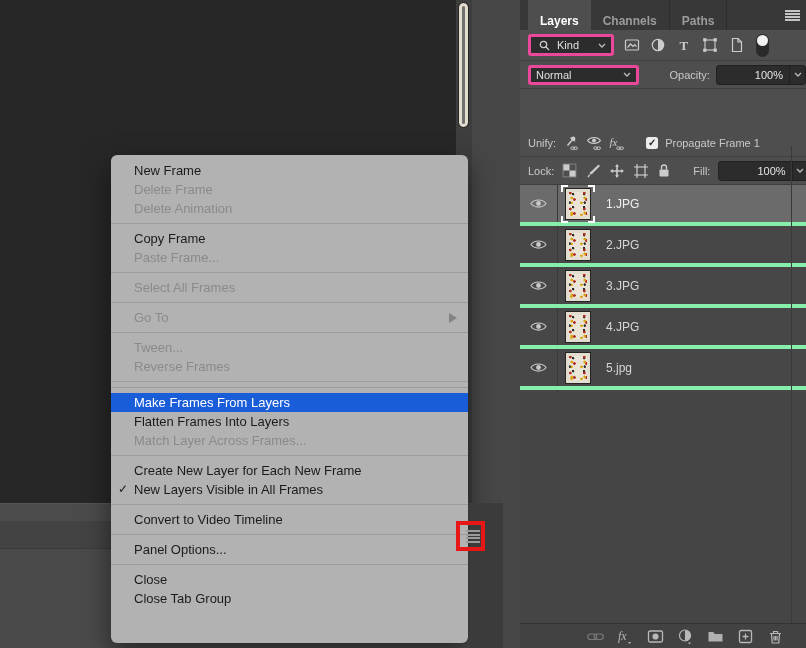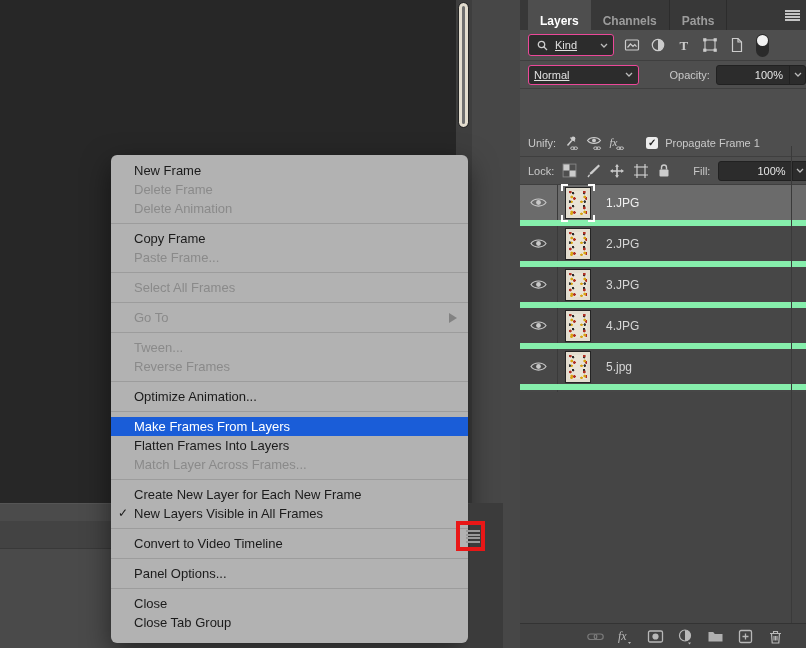--- a/index.html
+++ b/index.html
@@ -41,39 +41,39 @@
   .panel-menu-btn { position:absolute; right:6px; top:10px; width:15px; height:11px;
                     display:flex; flex-direction:column; justify-content:space-between; }
   .panel-menu-btn i { display:block; height:1.5px; background:#c4c4c4; }
 
   .prow { display:flex; align-items:center; padding-left:8px; border-bottom:1px solid #3f3f3f; background:#4e4e4e; }
   .row-filter { height:31px; gap:10px; }
   .row-blend  { height:28px; gap:6px; }
   .row-unify  { height:28px; gap:7px;margin-top:40px; }
   .row-lock   { height:28px; gap:8px; }
 
-  .dd { display:flex; align-items:center; background:#2c2c2c; border:1px solid #ec4899; border-radius:3px;
-        height:22px; color:#e0e0e0; padding:0 5px; gap:5px;text-decoration:underline; }
+  .dd { display:flex; align-items:center; background:#2c2c2c; border:3px solid #ec4899; border-radius:3px;
+        height:22px; color:#e0e0e0; padding:0 5px; gap:5px; }
   .dd .grow { flex:1; }
   .dd-kind { width:86px; }
   .dd-blend { width:126px; height:20px; }
   .valctl { display:flex; align-items:center; background:#2c2c2c; border:1px solid #212121; border-radius:3px; height:20px; color:#e6e6e6;padding-left:32px; }
   .valctl .val { padding:0 6px; min-width:36px; }
   .valctl .chev { width:16px; align-self:stretch; border-left:1px solid #212121; display:flex; align-items:center; justify-content:center; }
 
   .icn { display:inline-flex; align-items:center; justify-content:center; width:16px; height:16px; }
   .toggle-pill { width:13px; height:23px; background:#2a2a2a; border-radius:7px; position:relative; margin-left:2px; }
   .toggle-pill .ball { position:absolute; left:1px; top:1px; width:11px; height:11px; border-radius:50%; background:#f2f2f2; }
 
   .cb { width:12px; height:12px; background:#ececec; border-radius:2.5px; display:inline-flex; align-items:center;
         justify-content:center; font-size:10px; color:#222; font-weight:bold; margin-left:14px; }
 
   
   .layer-list { background:#454545; }
-  .layer-row { height:41px; display:flex; align-items:center; background:#474747; border-bottom:6px solid #86efac; position:relative; }
+  .layer-row { height:41px; display:flex; align-items:center; background:#474747; border-bottom:4px solid #86efac; position:relative; }
   .layer-row.selected { background:#6b6b6b; }
   .eye-cell { width:38px; align-self:stretch; display:flex; align-items:center; justify-content:center; border-right:1px solid #3a3a3a; }
   .thumb-frame { width:34px; height:38px; margin-left:3px; position:relative; display:flex; align-items:center; justify-content:center; }
   .thumb { width:26px; height:32px; border:1px solid #242424; background-color:#e9e4d6;
            box-shadow: inset 0 0 0 3px #e3ddcf;
            background-image:
              radial-gradient(circle at 30% 25%, #b03024 1.2px, transparent 1.7px),
              radial-gradient(circle at 65% 40%, #2a2a2a 1px, transparent 1.5px),
              radial-gradient(circle at 45% 60%, #d8a412 1.2px, transparent 1.7px),
              radial-gradient(circle at 70% 75%, #b03024 1.1px, transparent 1.6px),
@@ -136,21 +136,20 @@
     <div class="mi disabled submenu">Go To</div>
 
     <div class="mi separator"></div>
 
     <div class="mi disabled">Tween...</div>
 
     <div class="mi disabled">Reverse Frames</div>
 
     <div class="mi separator"></div>
 
-    <div class="mi enabled">Optimize Animation...</div>
 
     <div class="mi separator"></div>
 
     <div class="mi highlighted">Make Frames From Layers</div>
 
     <div class="mi enabled">Flatten Frames Into Layers</div>
 
     <div class="mi disabled">Match Layer Across Frames...</div>
 
     <div class="mi separator"></div>

